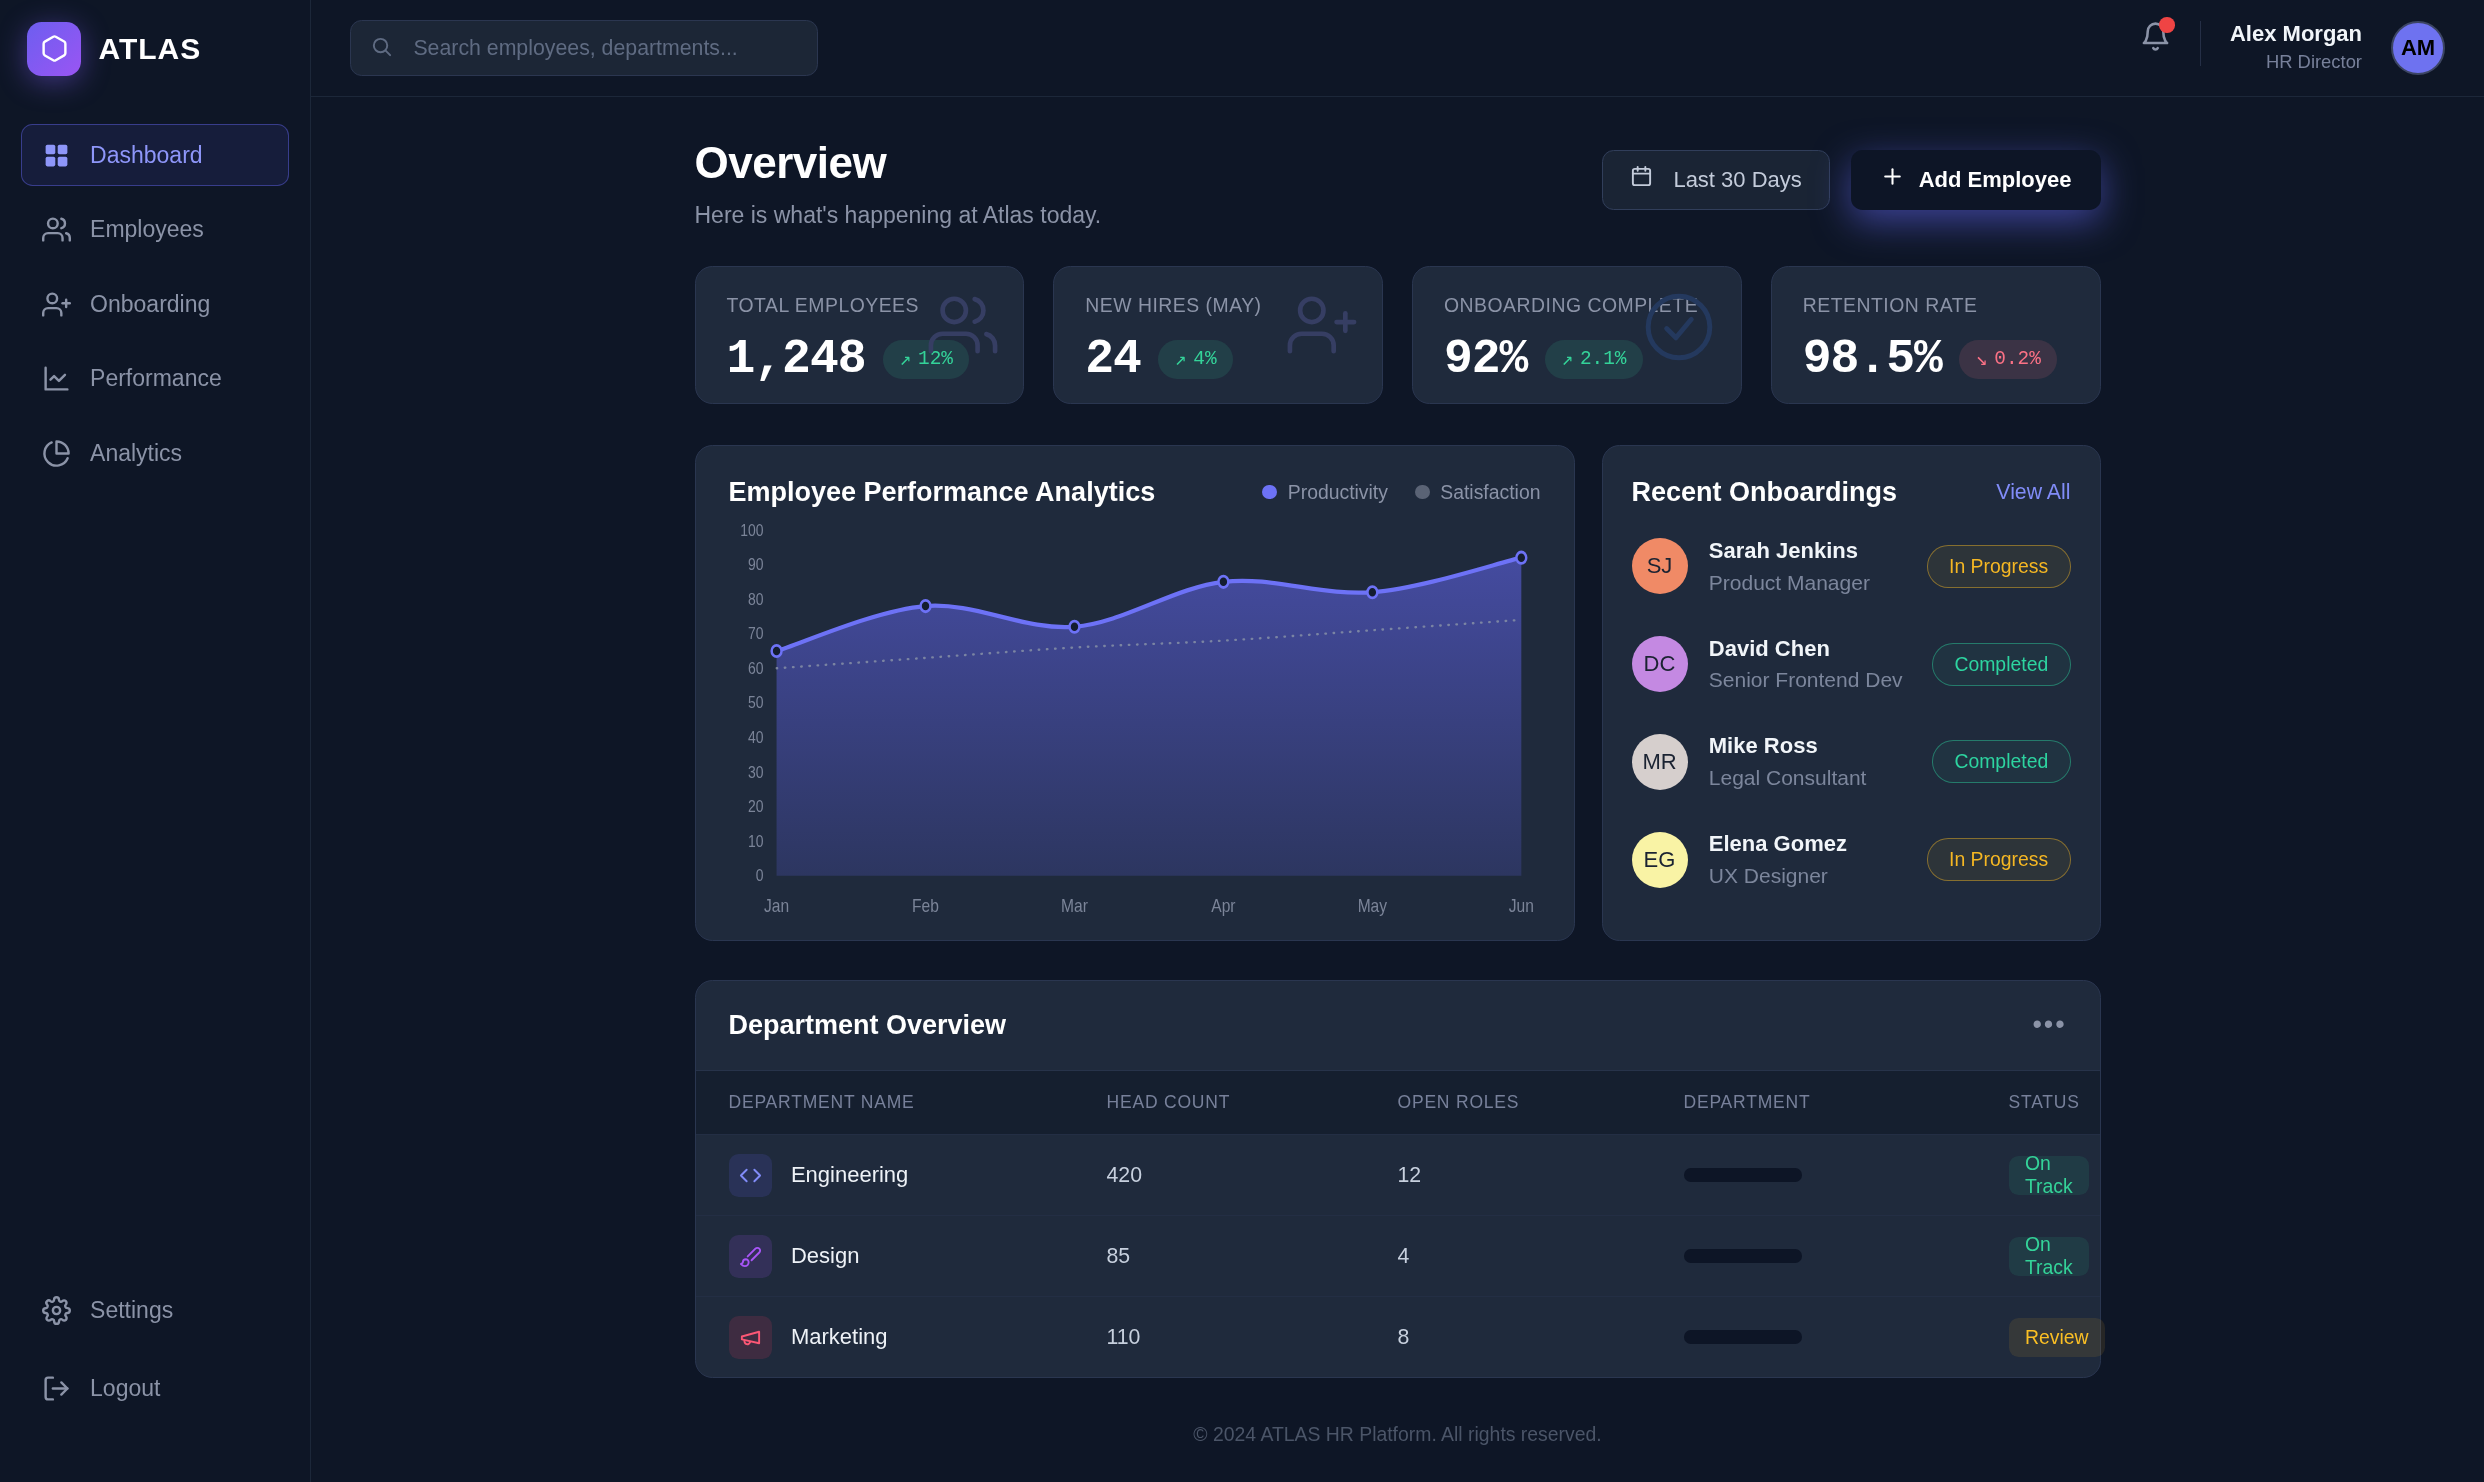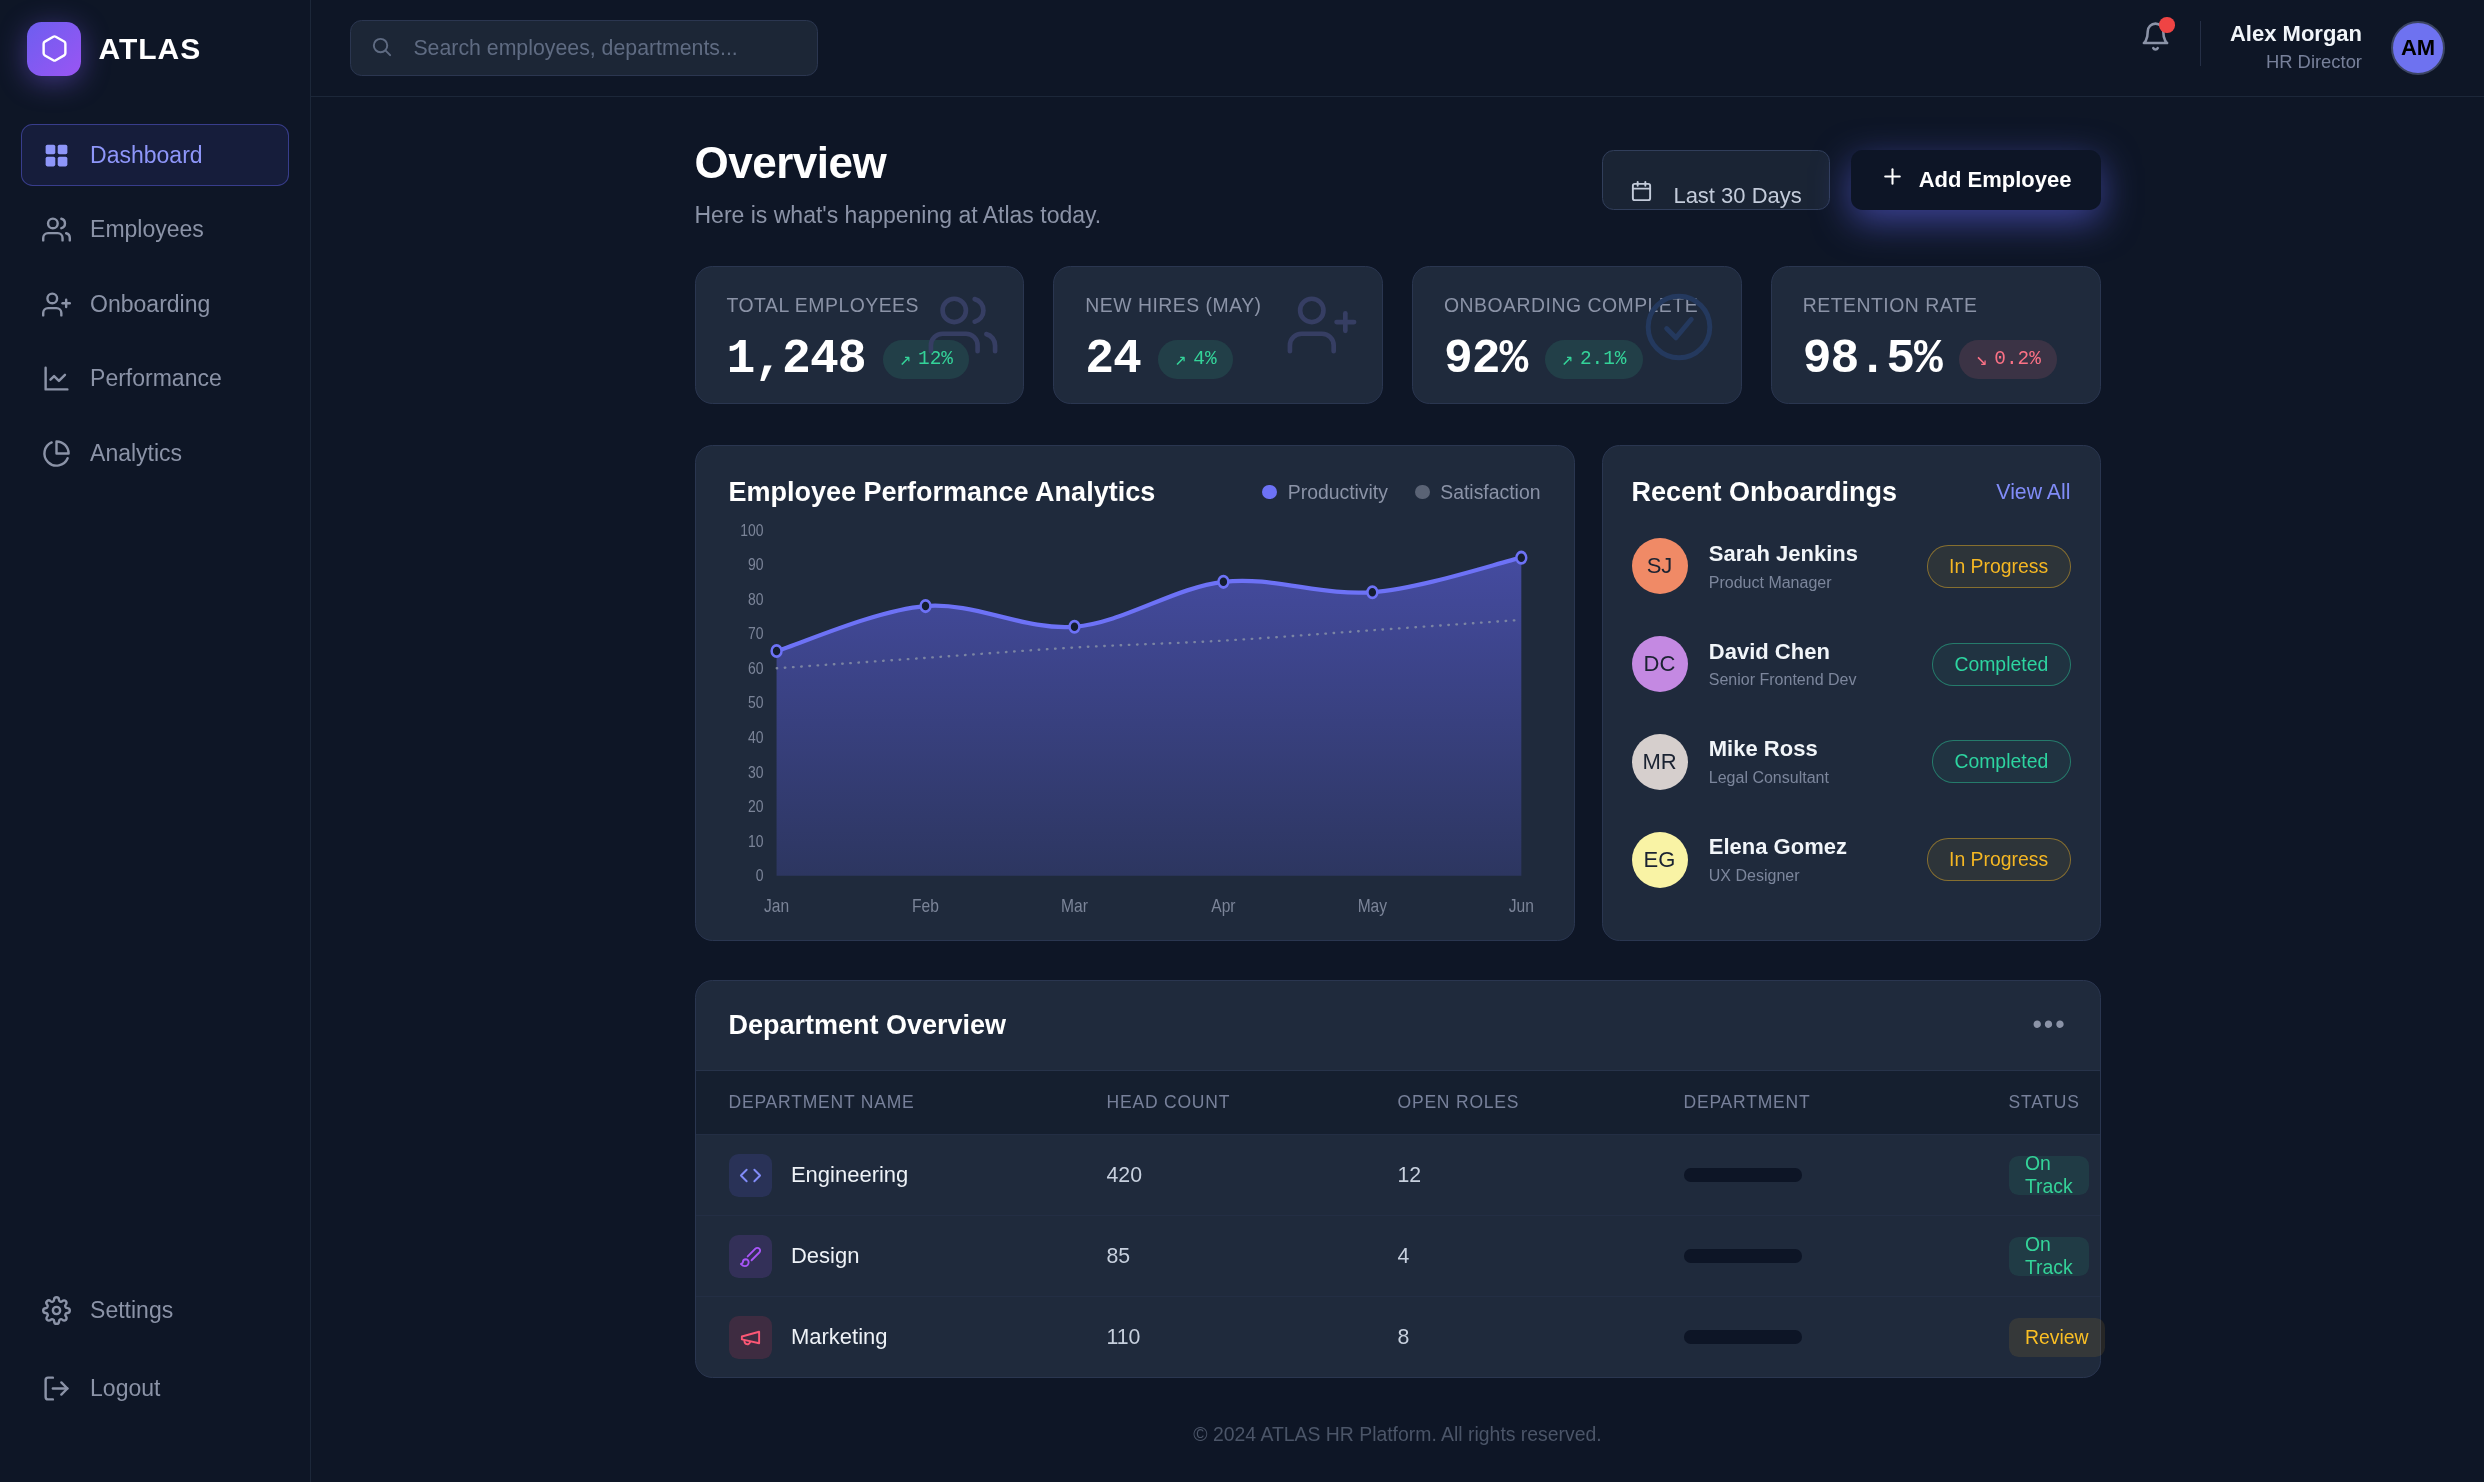--- a/index.html
+++ b/index.html
@@ -85,21 +85,21 @@
   .content { width: 1406px; margin: 0 auto; }
 
   .page-head { display: flex; justify-content: space-between; align-items: flex-start; margin-bottom: 37px; }
   h1 { font-size: 44px; font-weight: bold; color: #fff; letter-spacing: -0.5px; }
   .subtitle { font-size: 23px; color: #8b93a7; margin-top: 13.6px; }
   .actions { display: flex; gap: 21.3px; margin-top: 11.6px; }
   .btn-ghost {
     height: 60px; padding: 0 27px; border-radius: 11.6px;
     background: #1a2434; border: 1px solid #313e5a;
     color: #c3cbda; font-size: 22px;
-    display: inline-flex; align-items: flex-end; gap: 20px; cursor: pointer;
+    display: inline-flex; align-items: center; gap: 20px; cursor: pointer;
     font-family: "Liberation Sans", sans-serif;
   }
   .btn-primary {
     height: 60px; padding: 0 29px; border-radius: 11.6px;
     background: #0d1526; border: 0;
     color: #fff; font-size: 22px; font-weight: bold;
     display: inline-flex; align-items: center; gap: 13.6px; cursor: pointer;
     box-shadow: 0 11.6px 37px rgba(99, 102, 241, .55);
     font-family: "Liberation Sans", sans-serif;
   }
@@ -141,21 +141,21 @@
   .onboard-head { display: flex; justify-content: space-between; align-items: center; margin-bottom: 9.7px; }
   .view-all { font-size: 21.3px; color: #818cf8; cursor: pointer; }
   .onboard-list { flex: 1; display: flex; flex-direction: column; justify-content: space-around; }
   .onboard-item { display: flex; align-items: center; gap: 21.3px; }
   .oavatar {
     width: 56px; height: 56px; border-radius: 50%;
     display: grid; place-items: center;
     font-size: 22px; color: #1b2332;
   }
   .oname { font-size: 22px; font-weight: bold; color: #f1f5f9; }
-  .orole { font-size: 16px; color: #7c869c; margin-top: 6.8px; }
+  .orole { font-size: 21px; color: #7c869c; margin-top: 6.8px; }
   .pill {
     margin-left: auto; height: 43px; padding: 0 21.3px; border-radius: 21.3px;
     font-size: 19.4px; display: inline-flex; align-items: center;
   }
   .pill.warning { color: #f5b723; border: 1px solid rgba(245, 183, 35, .45); background: rgba(245, 183, 35, .07); }
   .pill.success { color: #2dd4a0; border: 1px solid rgba(45, 212, 160, .45); background: rgba(45, 212, 160, .06); }
 
   
   .dept-head { display: flex; justify-content: space-between; align-items: center; padding: 29px 33px; }
   .ellipsis { color: #8b93a7; font-size: 27px; letter-spacing: 1.9px; cursor: pointer; line-height: 9.7px; }

